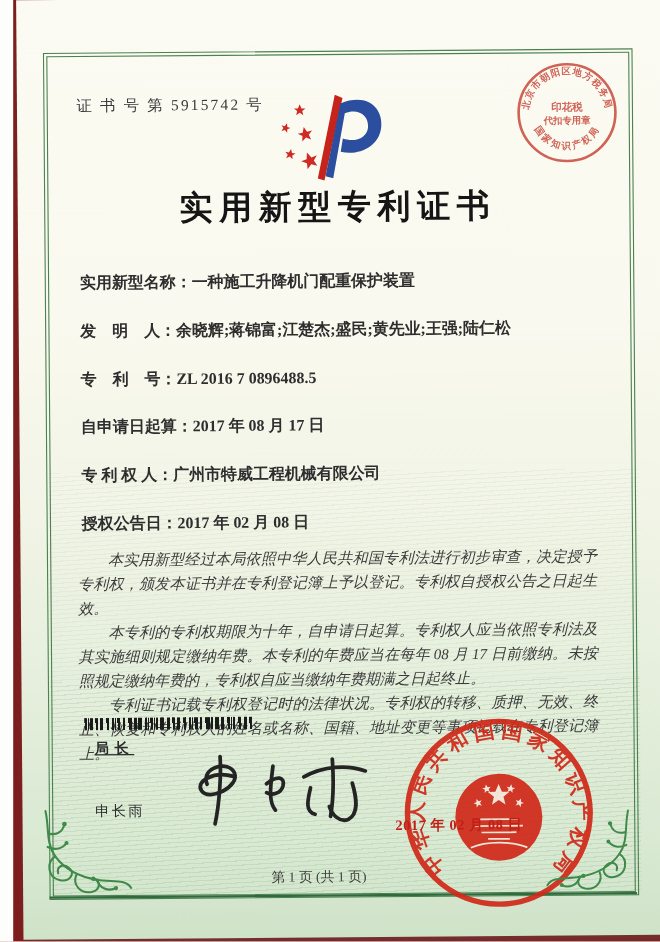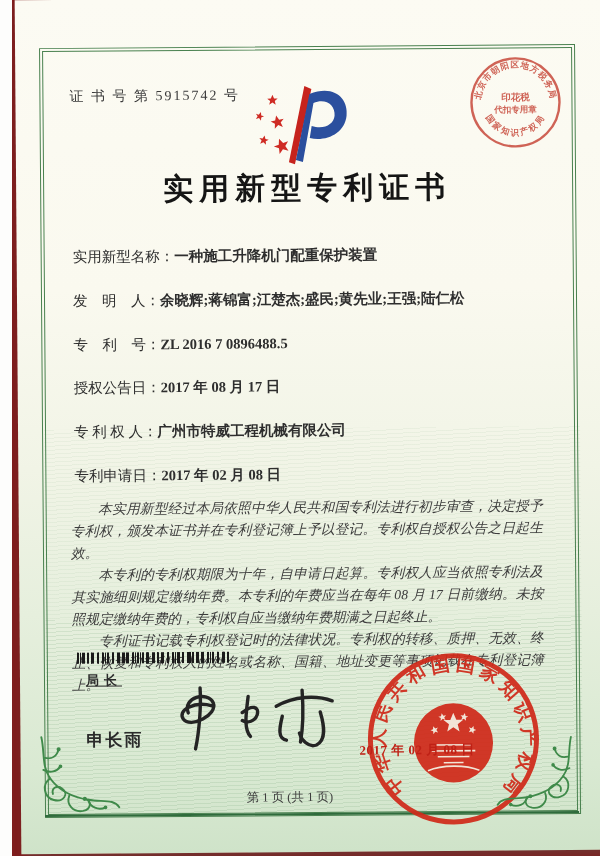--- a/index.html
+++ b/index.html
@@ -15,32 +15,32 @@
   .tex2{top:620px;height:196px;opacity:.75;}
   .frame{position:absolute;left:24px;top:48px;width:534px;height:768px;border:1px solid #49814f;}
   .frame-inner{position:absolute;inset:2px;border:1px solid #49814f;}
   .bottomline{position:absolute;left:24px;top:815px;width:534px;height:2px;background:#2f6b3c;}
   .cert-no{position:absolute;left:54px;top:88px;font-size:14px;letter-spacing:2px;color:#3a3a3a;}
   .logo{position:absolute;left:232px;top:86px;width:102px;height:82px;}
   .title{position:absolute;left:24px;top:170px;width:534px;text-align:center;
          font-size:30px;font-weight:700;letter-spacing:6px;color:#151515;}
   .fields{position:absolute;left:56px;top:248px;width:480px;}
   .field-row{height:43.8px;font-size:14.5px;color:#2e2e2e;white-space:nowrap;}
-  .flabel{font-weight:400;}
+  .flabel{font-weight:700;}
   .fvalue{font-weight:600;}
   .bodytext{position:absolute;left:52px;top:499px;width:472px;font-size:13.7px;line-height:22px;
          color:#3c3c3c;text-align:justify;font-style:italic;}
   .para{margin:0;text-indent:2em;}
   .barcode{position:absolute;left:57px;top:653px;width:153px;height:11px;
          background:
            repeating-linear-gradient(90deg,#1a1a1a 0 2px,transparent 2px 5px),
            repeating-linear-gradient(90deg,#1a1a1a 0 1px,transparent 1px 7px),
            repeating-linear-gradient(90deg,transparent 0 3px,#1a1a1a 3px 4px,transparent 4px 11px);}
   .director{position:absolute;left:66px;top:672px;font-size:13px;font-weight:600;letter-spacing:5px;color:#2b2b2b;text-decoration:underline;}
-  .dname{position:absolute;left:66px;top:729px;font-size:17px;font-weight:700;letter-spacing:2px;color:#2b2b2b;}
+  .dname{position:absolute;left:66px;top:729px;font-size:13px;font-weight:400;letter-spacing:2px;color:#2b2b2b;}
   .signature{position:absolute;left:138px;top:684px;width:205px;height:82px;}
   .stamp{position:absolute;left:452px;top:58px;width:96px;height:96px;opacity:.88;}
   .seal{position:absolute;left:345px;top:653px;width:176px;height:178px;opacity:.93;}
   .seal-date{position:absolute;left:339px;top:744px;width:160px;font-size:13px;font-weight:600;
          letter-spacing:.5px;color:#bf2116;z-index:6;}
   .footer{position:absolute;left:24px;top:791px;width:534px;text-align:center;
          transform:translateX(-22px);font-size:12.5px;color:#3f3f3f;}
   .orn{position:absolute;pointer-events:none;}
   .orn-l{left:14px;top:732px;width:86px;height:86px;}
   .orn-r{left:472px;top:736px;width:88px;height:82px;transform:scale(-1,1);}
@@ -96,27 +96,27 @@
       <div class="field-row">
         <span class="flabel">实用新型名称：</span><span class="fvalue">一种施工升降机门配重保护装置</span>
       </div>
       <div class="field-row">
         <span class="flabel">发　明　人：</span><span class="fvalue">余晓辉;蒋锦富;江楚杰;盛民;黄先业;王强;陆仁松</span>
       </div>
       <div class="field-row">
         <span class="flabel">专　利　号：</span><span class="fvalue">ZL 2016 7 0896488.5</span>
       </div>
       <div class="field-row">
-        <span class="flabel">授权公告日：</span><span class="fvalue">2017 年 08 月 17 日</span>
+        <span class="flabel">自申请日起算：</span><span class="fvalue">2017 年 08 月 17 日</span>
       </div>
       <div class="field-row">
         <span class="flabel">专 利 权 人：</span><span class="fvalue">广州市特威工程机械有限公司</span>
       </div>
       <div class="field-row">
-        <span class="flabel">专利申请日：</span><span class="fvalue">2017 年 02 月 08 日</span>
+        <span class="flabel">授权公告日：</span><span class="fvalue">2017 年 02 月 08 日</span>
       </div>
     </div>
 
     <div class="bodytext">
       <p class="para">本实用新型经过本局依照中华人民共和国专利法进行初步审查，决定授予专利权，颁发本证书并在专利登记簿上予以登记。专利权自授权公告之日起生效。</p>
       <p class="para">本专利的专利权期限为十年，自申请日起算。专利权人应当依照专利法及其实施细则规定缴纳年费。本专利的年费应当在每年 08 月 17 日前缴纳。未按照规定缴纳年费的，专利权自应当缴纳年费期满之日起终止。</p>
       <p class="para">专利证书记载专利权登记时的法律状况。专利权的转移、质押、无效、终止、恢复和专利权人的姓名或名称、国籍、地址变更等事项记载在专利登记簿上。</p>
     </div>
 
     <div class="barcode"></div>

